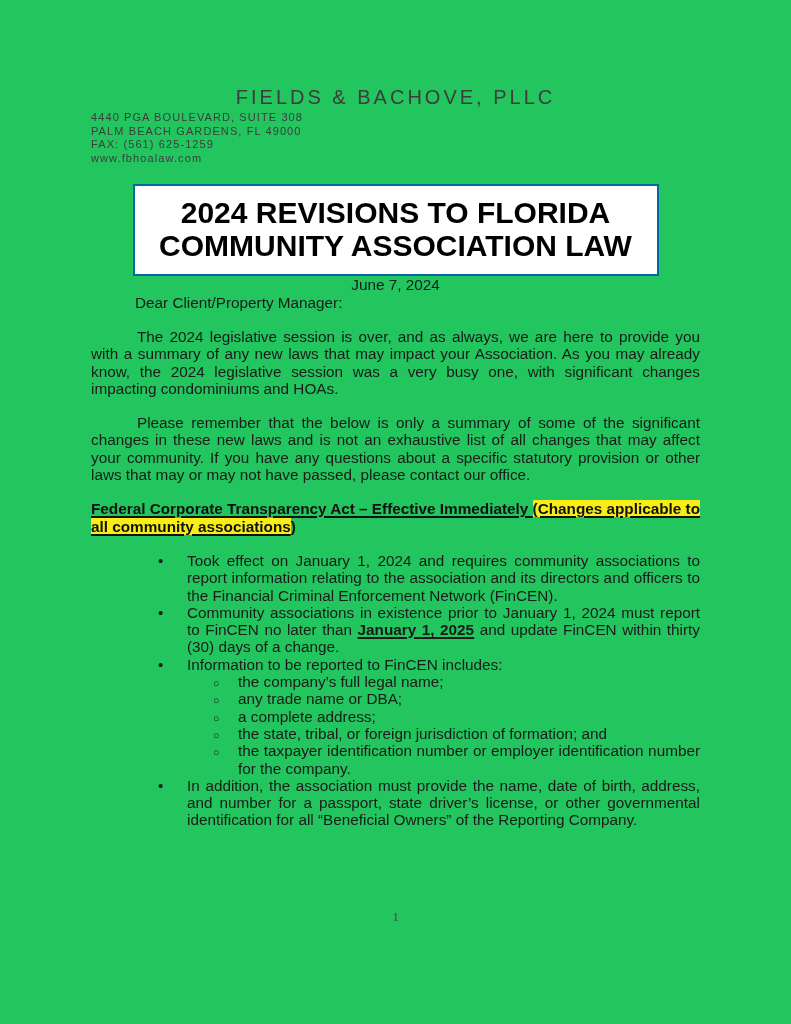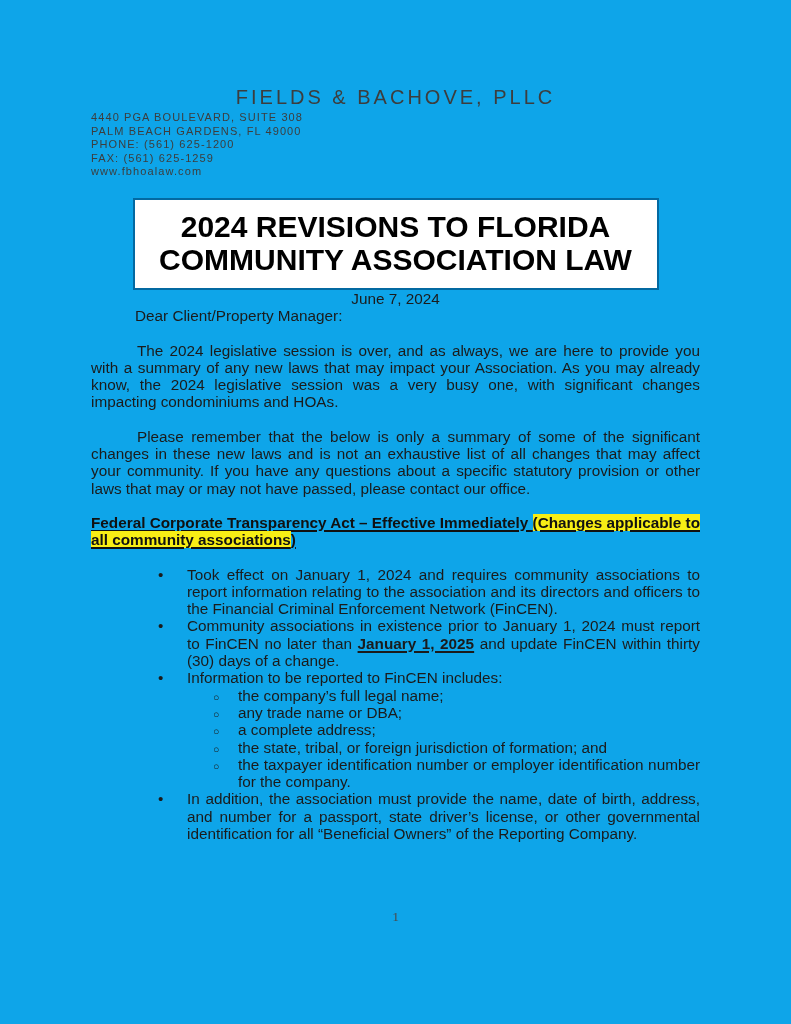--- a/index.html
+++ b/index.html
@@ -1,17 +1,17 @@
 <!DOCTYPE html>
 <html><head>
 <meta charset="utf-8">
 <style>
   html,body{margin:0;padding:0;background:#ffffff;}
   .page{
-    width:791px;height:1024px;position:relative;background:#0ea5e9;
+    width:791px;height:1024px;position:relative;background:#22c55e;
     font-family:"Liberation Sans",sans-serif;color:#1e1e1e;overflow:hidden;
   }
   .content{padding:86px 91px 0 91px;}
 
   
   .firm{text-align:center;font-size:20px;line-height:22px;letter-spacing:3px;color:#3d3d3d;}
   .addr{text-align:left;font-size:11px;line-height:13.6px;letter-spacing:1.1px;color:#3d3d3d;margin-top:3px;}
   .attorneys{display:flex;justify-content:space-between;margin-top:6px;
     font-size:12px;line-height:13px;letter-spacing:0.6px;color:#333;}
   .attorney{text-align:center;}
@@ -48,21 +48,20 @@
 <body>
 
 <div class="page">
   <div class="content">
 
     <div>
       <div class="firm">FIELDS &amp; BACHOVE, PLLC</div>
       <div class="addr">
         <div>4440 PGA BOULEVARD, SUITE 308</div>
         <div>PALM BEACH GARDENS, FL 49000</div>
-        <div>PHONE: (561) 625-1200</div>
         <div>FAX: (561) 625-1259</div>
         <div>www.fbhoalaw.com</div>
       </div>
     </div>
 
     <div class="title-box">
       <div>2024 REVISIONS TO FLORIDA</div>
       <div>COMMUNITY ASSOCIATION LAW</div>
     </div>
 

